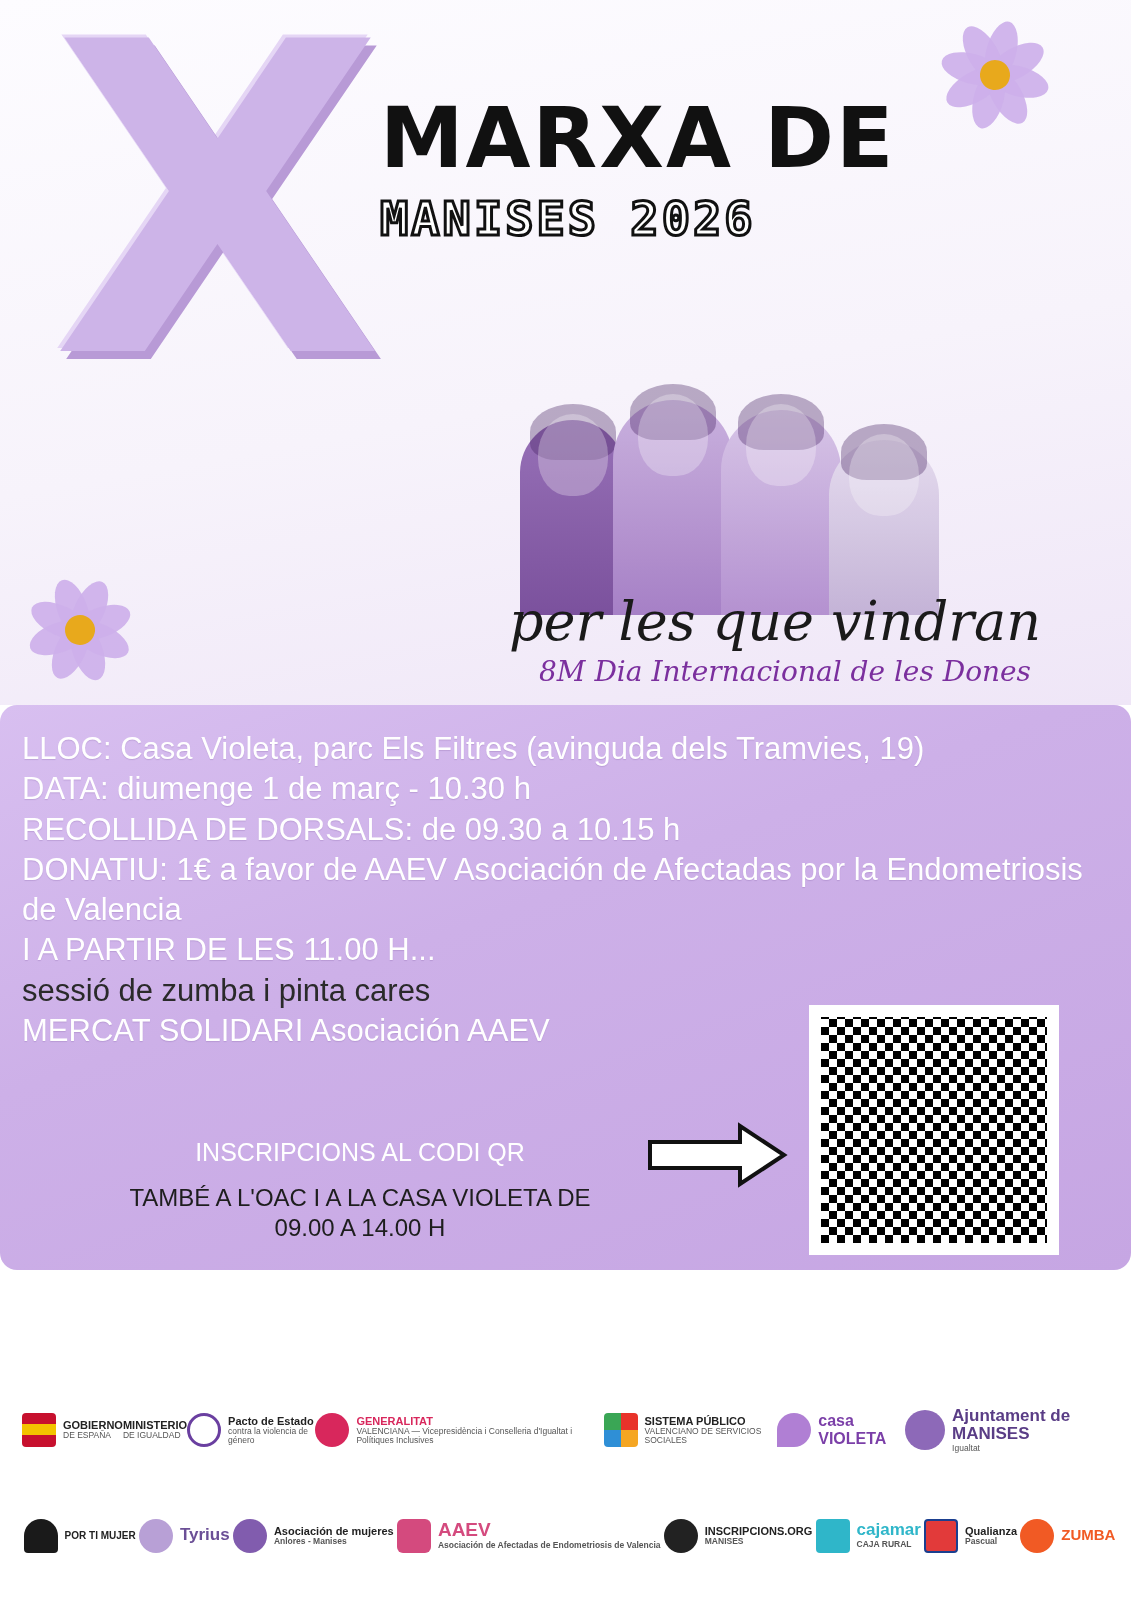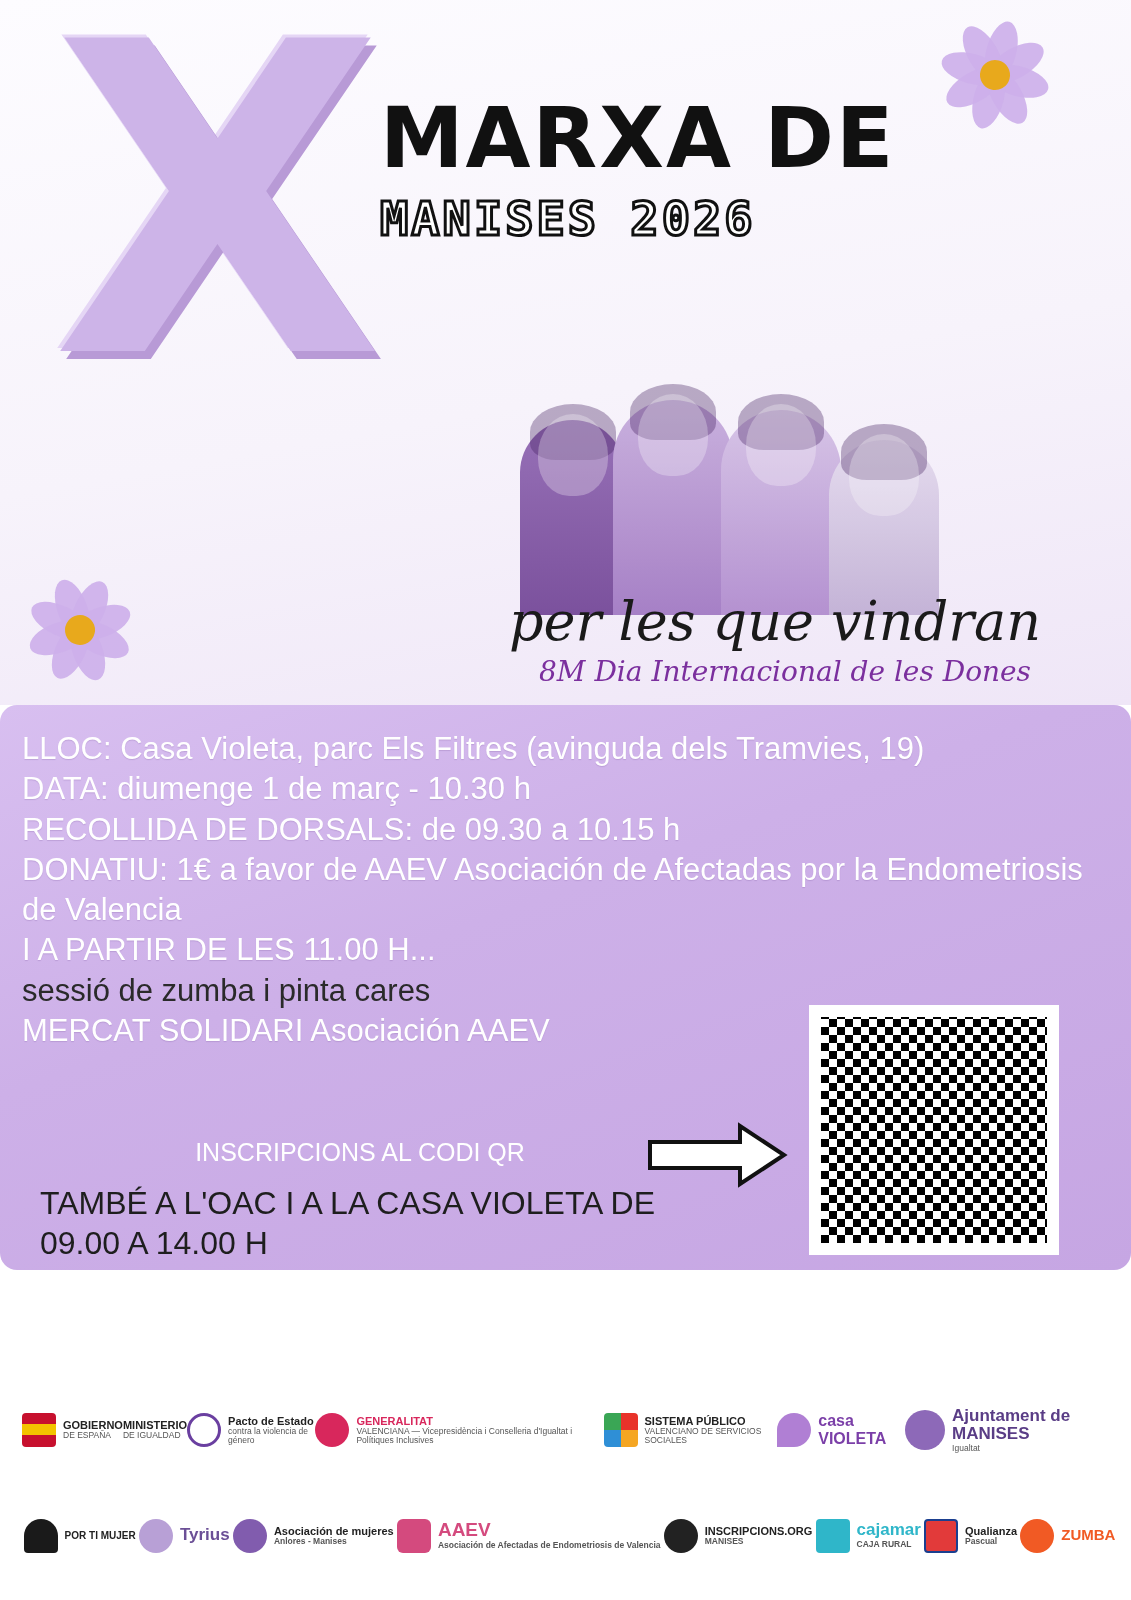--- a/index.html
+++ b/index.html
@@ -213,22 +213,22 @@
     width: 600px;
     text-align: center;
     font-size: 25px;
     color: #ffffff;
     margin-top: 8px;
   }
   .oac {
     position: absolute;
     left: 40px; top: 478px;
     width: 640px;
-    text-align: left;
-    font-size: 32px;
+    text-align: center;
+    font-size: 24px;
     color: #1e1e1e;
     line-height: 1.25;
   }
 
   
   .logos {
     position: absolute;
     left: 4px; top: 1270px;
     width: 1121px; height: 330px;
     background: #ffffff;

